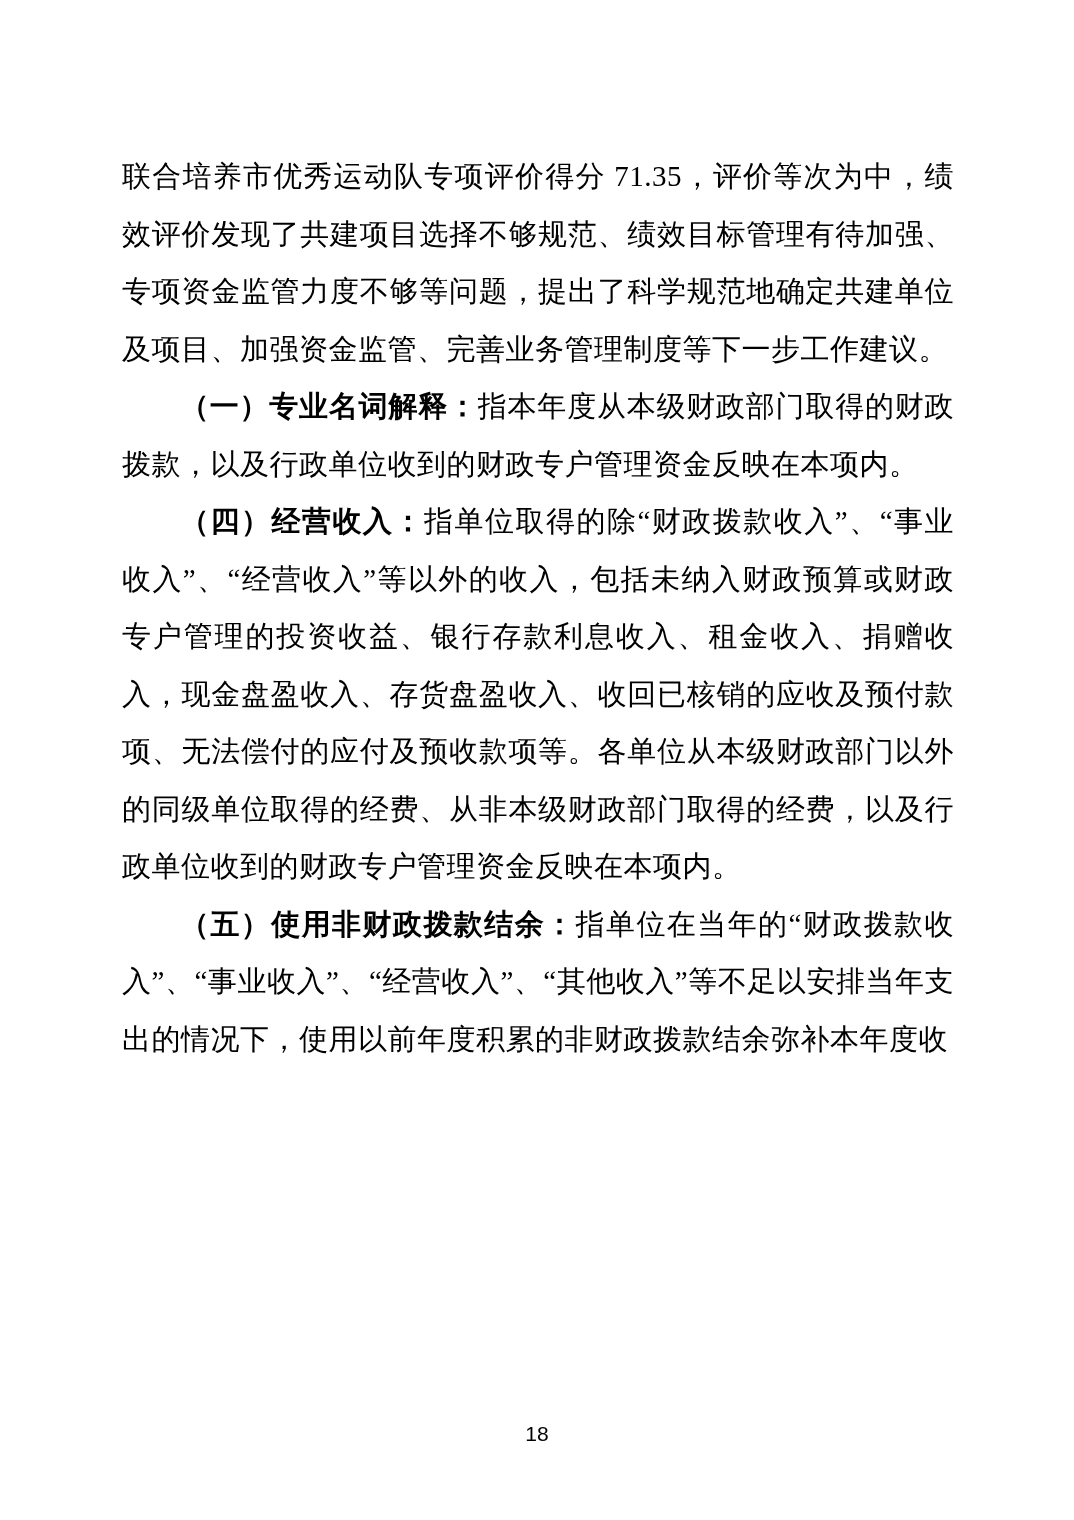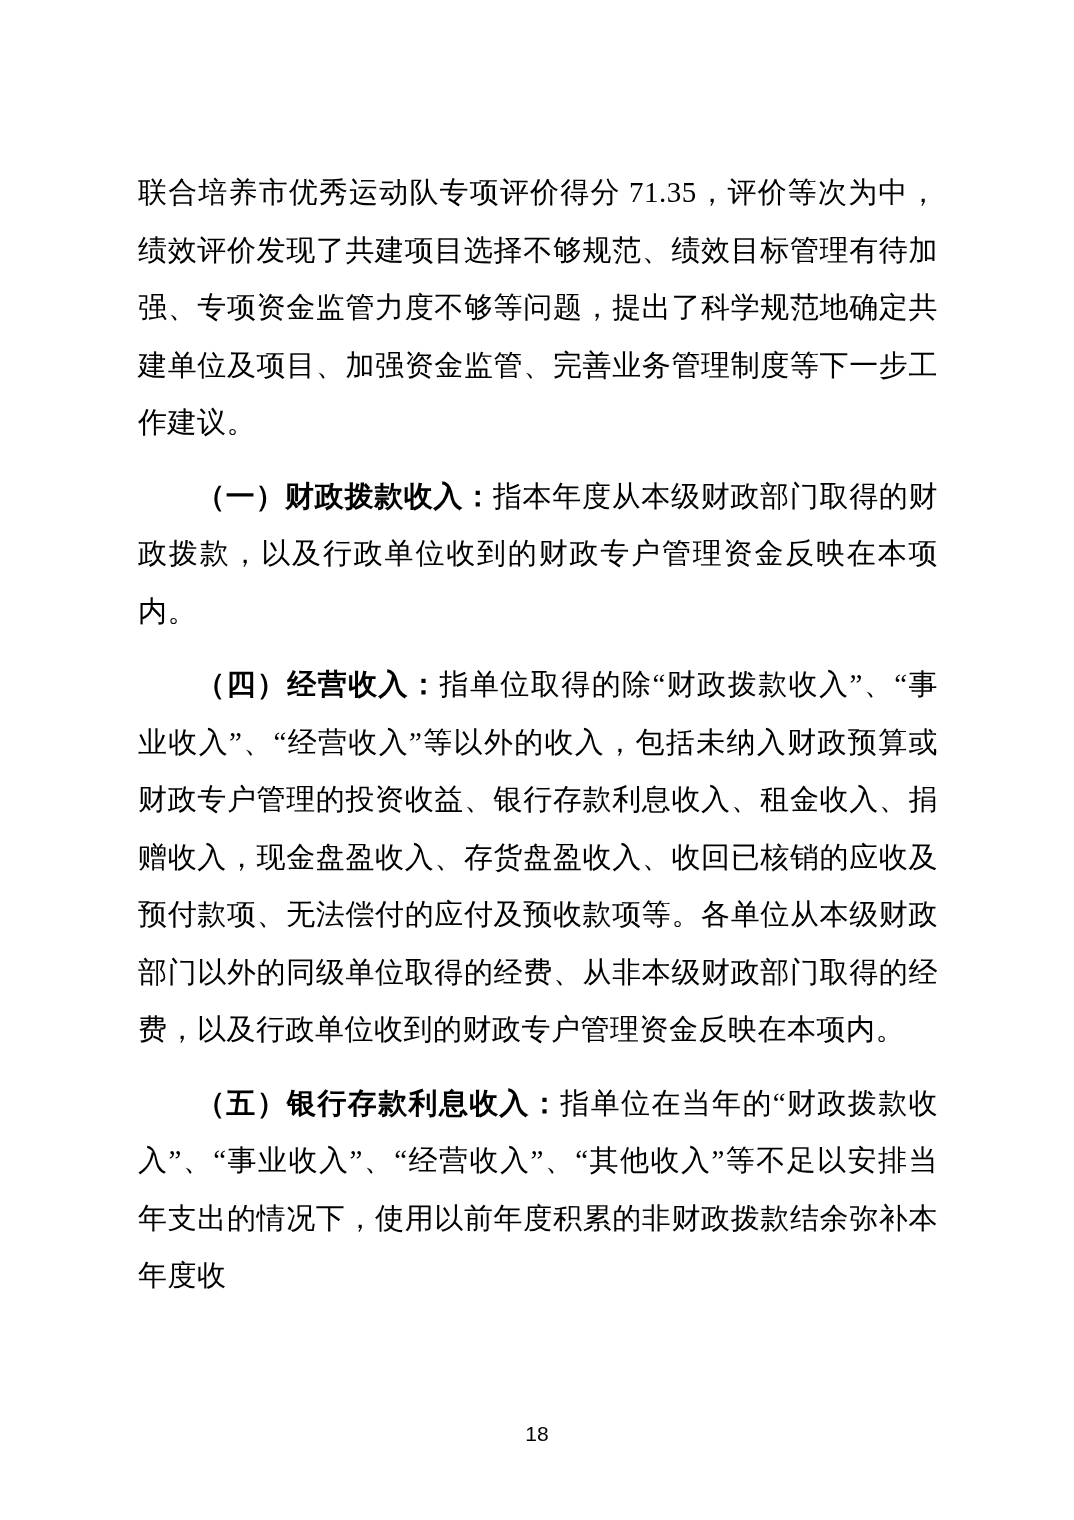--- a/index.html
+++ b/index.html
@@ -16,21 +16,21 @@
     font-family: "Liberation Serif", "DejaVu Serif", serif;
     overflow: hidden;
   }
   .content {
     position: absolute;
     left: 122px;
     top: 148px;
     width: 832px;
   }
   .para {
-    margin: 16px;
+    margin: 0;
     font-size: 29px;
     line-height: 57.5px;
     text-align: justify;
     text-align-last: left;
     letter-spacing: 0.5px;
     word-break: break-all;
   }
   .para.indent {
     text-indent: 2em;
   }
@@ -59,24 +59,24 @@
 </style>
 </head>
 <body>
 
 <div class="page">
   <div class="content">
 
     <p class="para">联合培养市优秀运动队专项评价得分 71.35，评价等次为中，绩效评价发现了共建项目选择不够规范、绩效目标管理有待加强、专项资金监管力度不够等问题，提出了科学规范地确定共建单位及项目、加强资金监管、完善业务管理制度等下一步工作建议。</p>
 
 
-    <p class="para indent"><span class="lead">（一）财政拨款收入：</span><span>指本年度从本级财政部门取得的财政拨款，以及行政单位收到的财政专户管理资金反映在本项内。</span></p>
+    <p class="para indent"><span class="lead">（一）专业名词解释：</span><span>指本年度从本级财政部门取得的财政拨款，以及行政单位收到的财政专户管理资金反映在本项内。</span></p>
 
 
 
     <p class="para indent"><span class="lead">（四）经营收入：</span><span>指单位取得的除“财政拨款收入”、“事业收入”、“经营收入”等以外的收入，包括未纳入财政预算或财政专户管理的投资收益、银行存款利息收入、租金收入、捐赠收入，现金盘盈收入、存货盘盈收入、收回已核销的应收及预付款项、无法偿付的应付及预收款项等。各单位从本级财政部门以外的同级单位取得的经费、从非本级财政部门取得的经费，以及行政单位收到的财政专户管理资金反映在本项内。</span></p>
 
-    <p class="para indent"><span class="lead">（五）银行存款利息收入：</span><span>指单位在当年的“财政拨款收入”、“事业收入”、“经营收入”、“其他收入”等不足以安排当年支出的情况下，使用以前年度积累的非财政拨款结余弥补本年度收</span></p>
+    <p class="para indent"><span class="lead">（五）使用非财政拨款结余：</span><span>指单位在当年的“财政拨款收入”、“事业收入”、“经营收入”、“其他收入”等不足以安排当年支出的情况下，使用以前年度积累的非财政拨款结余弥补本年度收</span></p>
 
   </div>
 
   <div class="page-number">18</div>
 </div>
 
 </body></html>

